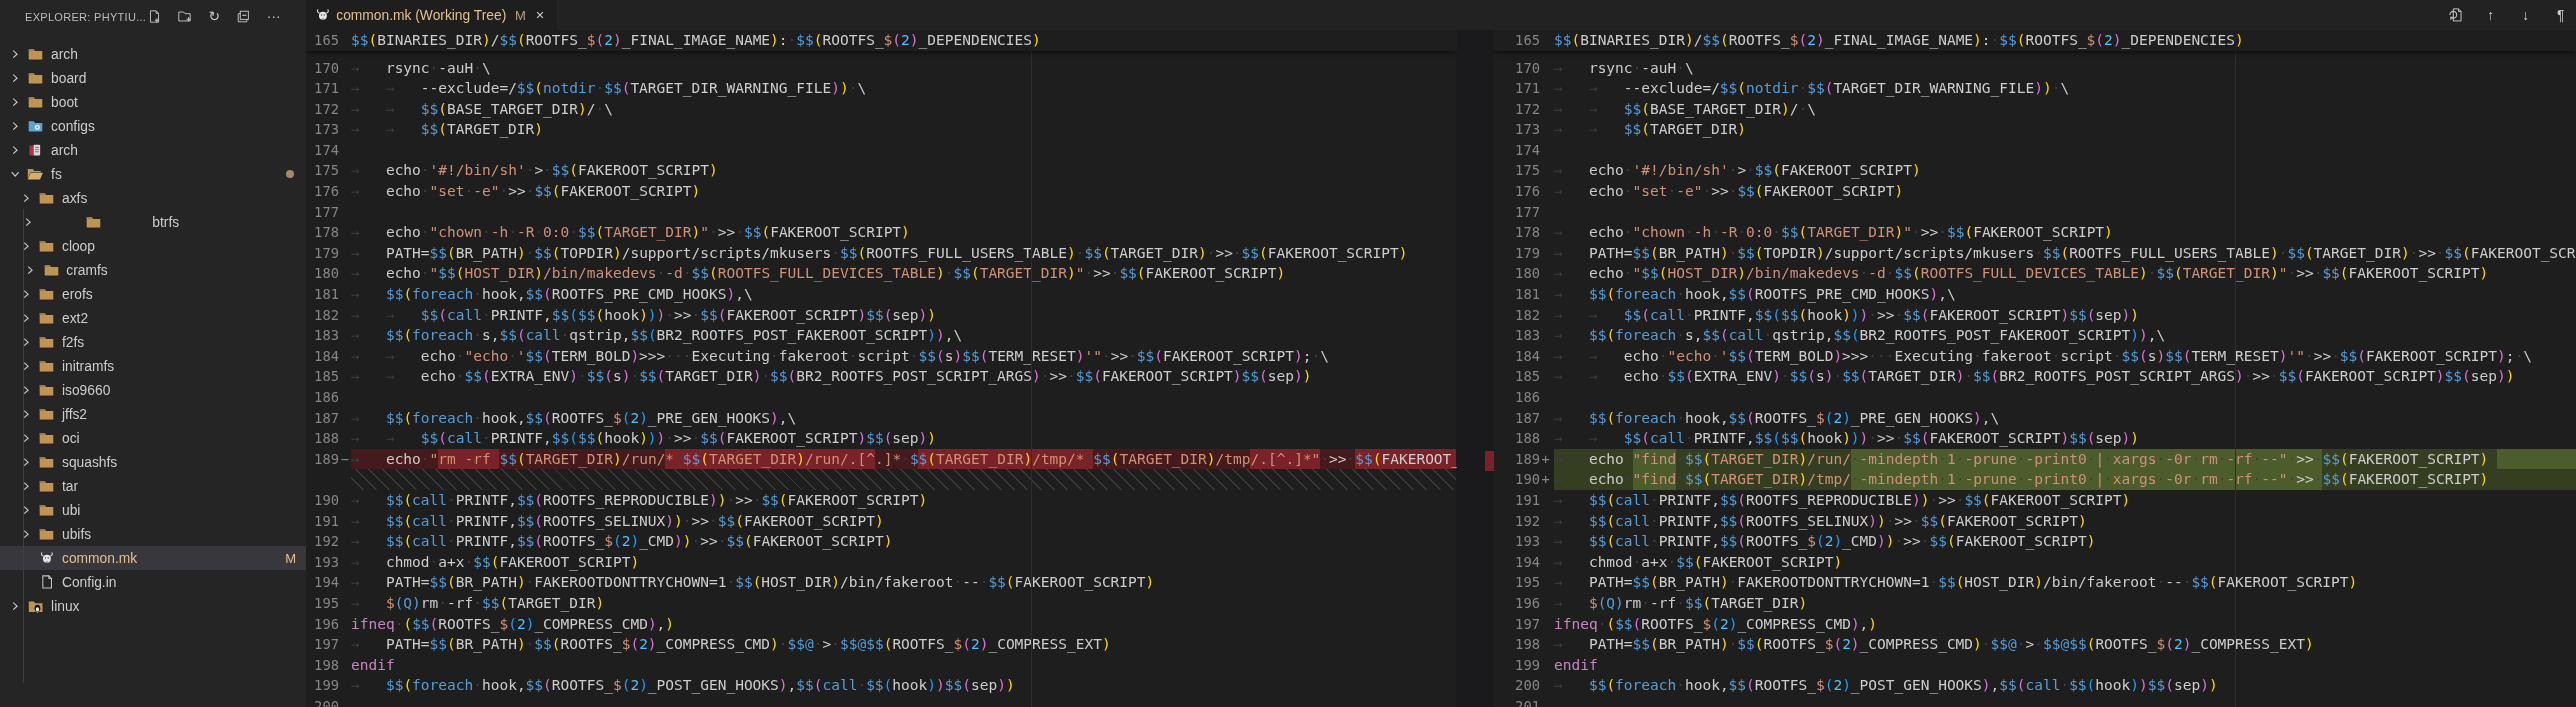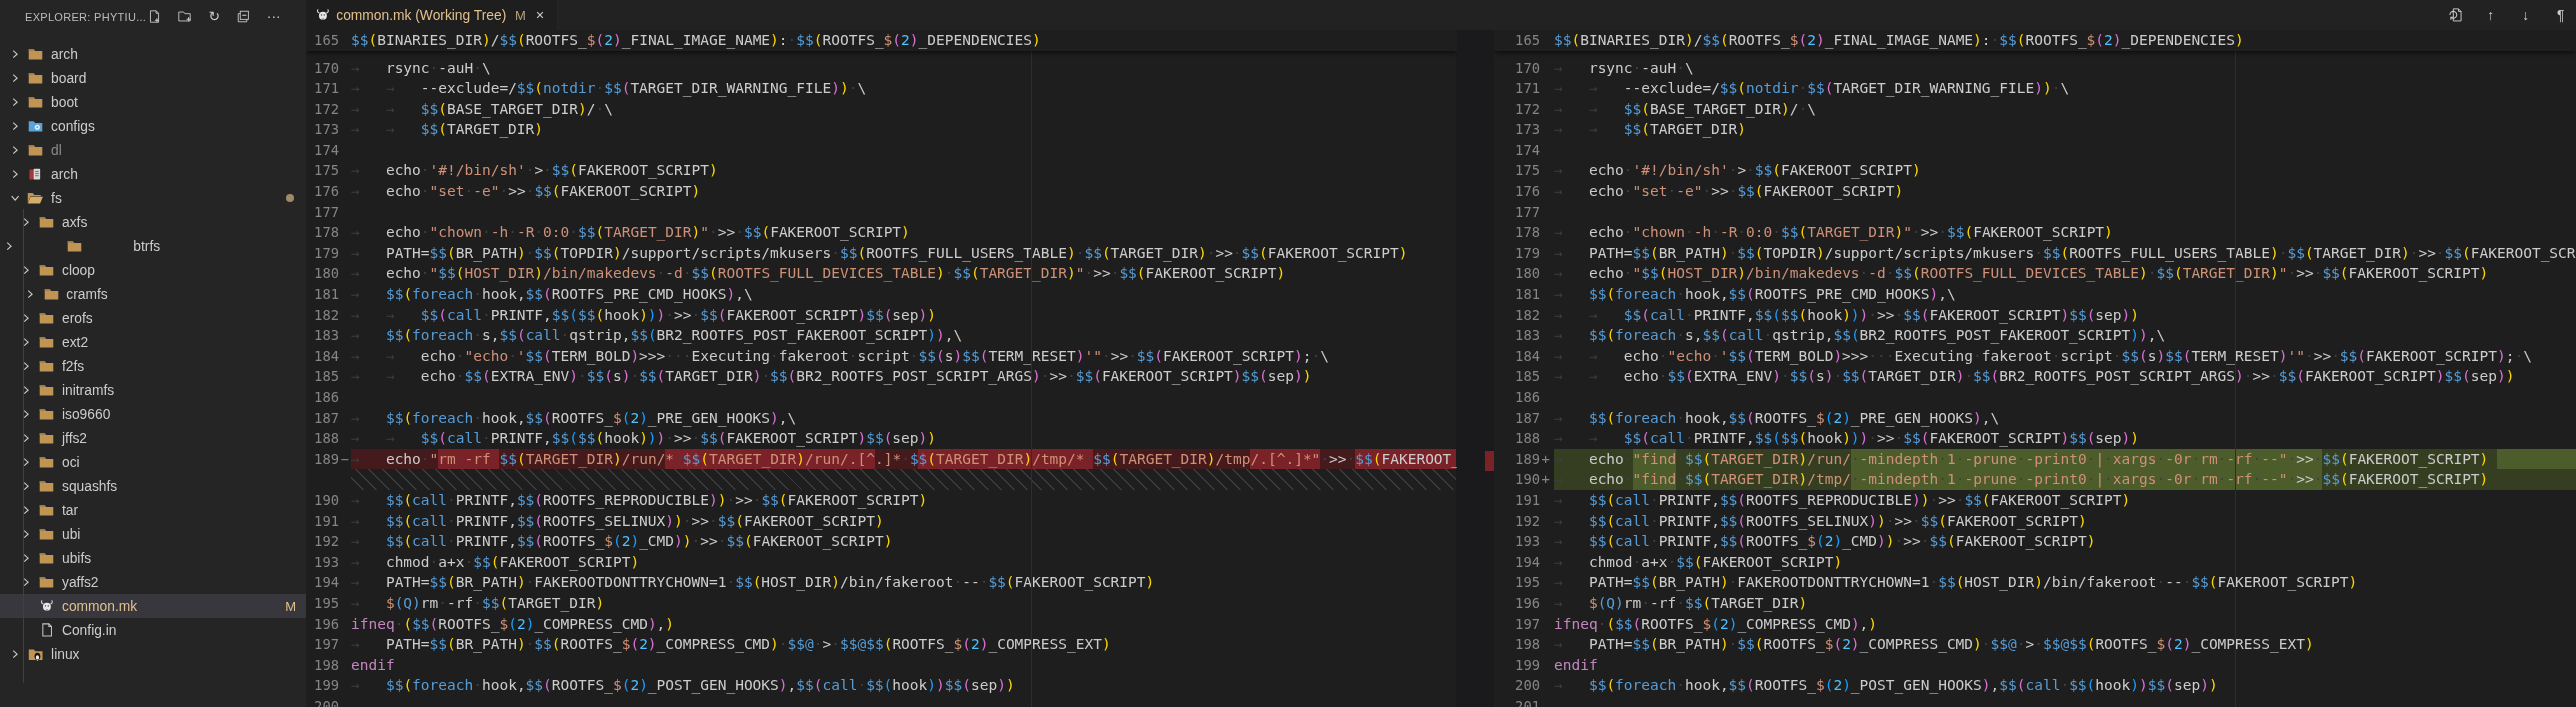--- a/index.html
+++ b/index.html
@@ -146,34 +146,20 @@
         <span class="lbl">configs</span>
       </div>
       <div class="xrow" style="padding-left: 5.8px;">
         <span class="chev">
           <svg width="12.3" height="12.3" viewBox="0 0 16 16">
             <path d="M5.5 3.5 10.5 8l-5 4.5" fill="none" stroke="#cccccc" stroke-width="1.5"></path>
           </svg>
         </span>
         <span class="fico">
           <svg width="15" height="12.3" viewBox="0 0 21 17">
-            <path d="M1 1.5h7l2 2.5h10v12H1z" fill="#c09553"></path>
-            <path d="M1 1.5h7l2 2.5H1z" fill="#a57f42"></path>
-          </svg>
-        </span>
-        <span class="lbl" style="color: rgb(138, 138, 138);">dl</span>
-      </div>
-      <div class="xrow" style="padding-left: 5.8px;">
-        <span class="chev">
-          <svg width="12.3" height="12.3" viewBox="0 0 16 16">
-            <path d="M5.5 3.5 10.5 8l-5 4.5" fill="none" stroke="#cccccc" stroke-width="1.5"></path>
-          </svg>
-        </span>
-        <span class="fico">
-          <svg width="15" height="12.3" viewBox="0 0 21 17">
             <path d="M2 2h8v14H2z" fill="#a5383f"></path>
             <rect x="8" y="1" width="9" height="15" rx="1" fill="#d8d8d8"></rect>
             <rect x="10" y="4" width="5" height="1.4" fill="#777"></rect>
             <rect x="10" y="7" width="5" height="1.4" fill="#777"></rect>
             <rect x="10" y="10" width="5" height="1.4" fill="#777"></rect>
           </svg>
         </span>
         <span class="lbl">arch</span>
       </div>
       <div class="xrow" style="padding-left: 5.8px;">
@@ -198,21 +184,21 @@
           </svg>
         </span>
         <span class="fico">
           <svg width="15" height="12.3" viewBox="0 0 21 17">
             <path d="M1 1.5h7l2 2.5h10v12H1z" fill="#c09553"></path>
             <path d="M1 1.5h7l2 2.5H1z" fill="#a57f42"></path>
           </svg>
         </span>
         <span class="lbl">axfs</span>
       </div>
-      <div class="xrow" style="padding-left: 0; gap: 44px;">
+      <div class="xrow" style="padding-left: 19px; gap: 44px;">
         <span class="chev">
           <svg width="12.3" height="12.3" viewBox="0 0 16 16">
             <path d="M5.5 3.5 10.5 8l-5 4.5" fill="none" stroke="#cccccc" stroke-width="1.5"></path>
           </svg>
         </span>
         <span class="fico">
           <svg width="15" height="12.3" viewBox="0 0 21 17">
             <path d="M1 1.5h7l2 2.5h10v12H1z" fill="#c09553"></path>
             <path d="M1 1.5h7l2 2.5H1z" fill="#a57f42"></path>
           </svg>
@@ -226,21 +212,21 @@
           </svg>
         </span>
         <span class="fico">
           <svg width="15" height="12.3" viewBox="0 0 21 17">
             <path d="M1 1.5h7l2 2.5h10v12H1z" fill="#c09553"></path>
             <path d="M1 1.5h7l2 2.5H1z" fill="#a57f42"></path>
           </svg>
         </span>
         <span class="lbl">cloop</span>
       </div>
-      <div class="xrow" style="padding-left: 21px;">
+      <div class="xrow" style="padding-left: 1px; margin-left: 20px;">
         <span class="chev">
           <svg width="12.3" height="12.3" viewBox="0 0 16 16">
             <path d="M5.5 3.5 10.5 8l-5 4.5" fill="none" stroke="#cccccc" stroke-width="1.5"></path>
           </svg>
         </span>
         <span class="fico">
           <svg width="15" height="12.3" viewBox="0 0 21 17">
             <path d="M1 1.5h7l2 2.5h10v12H1z" fill="#c09553"></path>
             <path d="M1 1.5h7l2 2.5H1z" fill="#a57f42"></path>
           </svg>
@@ -393,34 +379,20 @@
             <path d="M5.5 3.5 10.5 8l-5 4.5" fill="none" stroke="#cccccc" stroke-width="1.5"></path>
           </svg>
         </span>
         <span class="fico">
           <svg width="15" height="12.3" viewBox="0 0 21 17">
             <path d="M1 1.5h7l2 2.5h10v12H1z" fill="#c09553"></path>
             <path d="M1 1.5h7l2 2.5H1z" fill="#a57f42"></path>
           </svg>
         </span>
         <span class="lbl">ubifs</span>
-      </div>
-      <div class="xrow" style="padding-left: 16.7px;">
-        <span class="chev">
-          <svg width="12.3" height="12.3" viewBox="0 0 16 16">
-            <path d="M5.5 3.5 10.5 8l-5 4.5" fill="none" stroke="#cccccc" stroke-width="1.5"></path>
-          </svg>
-        </span>
-        <span class="fico">
-          <svg width="15" height="12.3" viewBox="0 0 21 17">
-            <path d="M1 1.5h7l2 2.5h10v12H1z" fill="#c09553"></path>
-            <path d="M1 1.5h7l2 2.5H1z" fill="#a57f42"></path>
-          </svg>
-        </span>
-        <span class="lbl">yaffs2</span>
       </div>
       <div class="xrow sel" style="padding-left: 16.7px;">
         <span class="chev"></span>
         <span class="fico">
           <svg width="13.8" height="13.8" viewBox="0 0 16 16">
             <path d="M2.5 1.5c-1.5 1.5-.8 4 1.5 4.2 M13.5 1.5c1.5 1.5.8 4-1.5 4.2" stroke="#d8d8d8" stroke-width="1.2" fill="none"></path>
             <circle cx="8" cy="9" r="4.6" fill="#e6e6e6"></circle>
             <circle cx="6.4" cy="8" r=".8" fill="#333"></circle>
             <circle cx="9.6" cy="8" r=".8" fill="#333"></circle>
             <path d="M6.5 11.5c1 .9 2 .9 3 0l-1.5 2.5z" fill="#555"></path>

